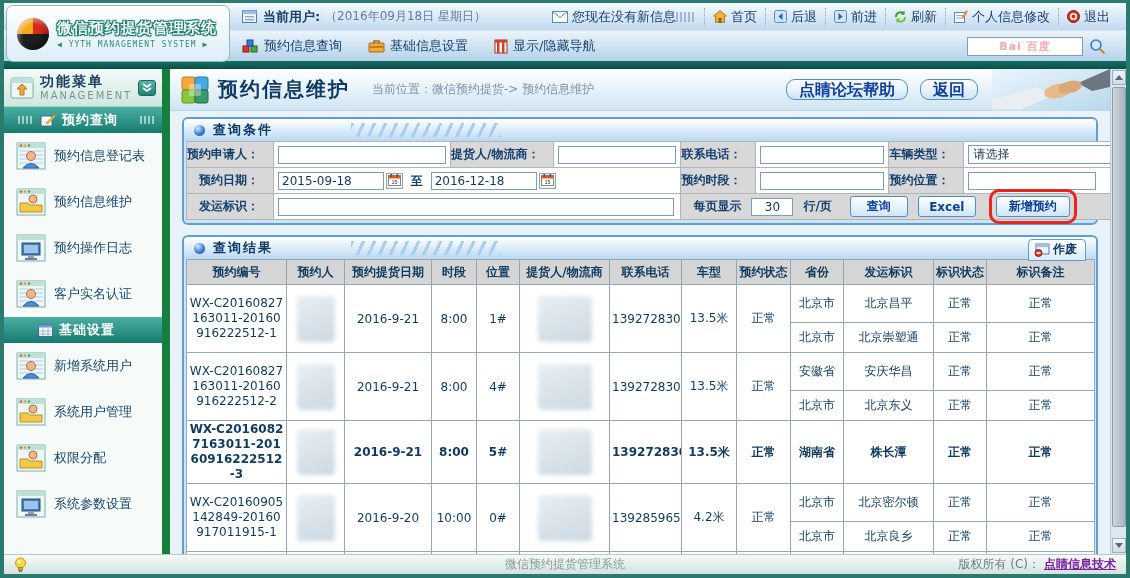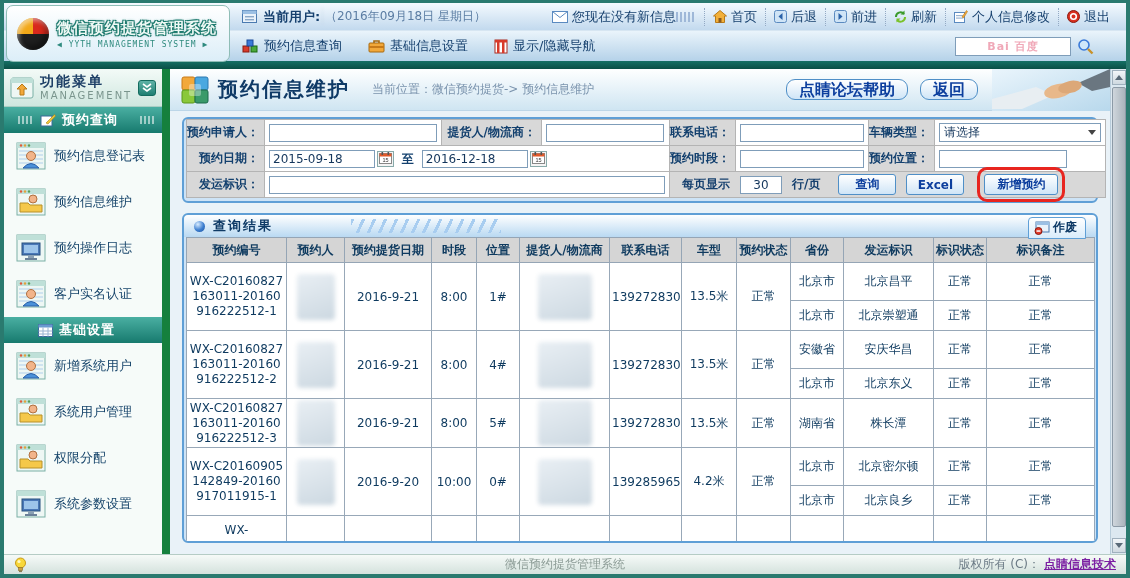--- a/index.html
+++ b/index.html
@@ -4,21 +4,21 @@
 <style>
   * { box-sizing: border-box; margin: 0; padding: 0; }
   html,body { width:1130px; height:578px; }
   body { font-family: "DejaVu Sans", "Liberation Sans", sans-serif; font-size:12px; color:#14365c; }
 
   .window { position:relative; width:1130px; height:578px; border:4px solid #2a7a6f; border-top-width:3px; background:#a3a3a3; overflow:hidden; }
 
   
   .hdr { position:relative; width:100%; }
   .bar1 { height:28px; background:linear-gradient(180deg,#f4fafe,#c2d9ee); display:flex; align-items:center; padding:0 8px 0 238px; border-bottom:1px solid #d7e6f2; }
-  .bar2 { height:30px; background:linear-gradient(180deg,#eaf4fb,#b5d2e9); display:flex; align-items:center; padding:0 32px 0 238px; }
+  .bar2 { height:30px; background:linear-gradient(180deg,#eaf4fb,#b5d2e9); display:flex; align-items:center; padding:0 20px 0 238px; }
   .hdr-divider { height:8px; background:linear-gradient(180deg,#157065,#0a4f46); }
 
   .logo-box { position:absolute; left:2px; top:2px; width:224px; height:57px; z-index:6; background:linear-gradient(180deg,#ffffff,#dceef8); border:1px solid #8fbdb6; border-radius:7px; display:flex; align-items:center; gap:8px; padding-left:10px; }
   .pie { width:32px; height:32px; border-radius:50%; background:conic-gradient(#d9291c 0 25%,#1f1f1f 25% 75%,#f2a818 75% 100%); box-shadow:inset -3px -4px 6px rgba(0,0,0,.45), inset 2px 3px 4px rgba(255,255,255,.5); flex:0 0 auto; }
   .logo-title { font-size:15px; font-weight:bold; color:#eef9f5; letter-spacing:1px;
     text-shadow:1px 1px 0 #1d7a6e,-1px -1px 0 #1d7a6e,1px -1px 0 #1d7a6e,-1px 1px 0 #1d7a6e,0 0 3px #1d7a6e; white-space:nowrap; }
   .logo-sub { font-family:"DejaVu Sans Mono", monospace; font-size:8px; color:#2e8a7e; letter-spacing:1px; margin-top:2px; white-space:nowrap; }
 
   .ic { display:inline-block; vertical-align:middle; flex:0 0 auto; }
   .navy { color:#16406e; }
@@ -63,21 +63,21 @@
 
   .panel { margin:0 12px; border:2px solid #5f9fd6; border-radius:6px; background:#cde3f6; }
   .panel-hd { height:22px; display:flex; align-items:center; gap:8px; padding:0 10px; background:linear-gradient(180deg,#ffffff,#b9d9f2); border-radius:4px 4px 0 0; position:relative; }
   .bullet { width:11px; height:11px; border-radius:50%; background:radial-gradient(circle at 35% 30%,#d8ecff,#3d7fd0 55%,#1b4f9c); }
   .panel-title { font-size:13px; font-weight:bold; color:#0e3a66; letter-spacing:2px; }
   .stripes { height:14px; width:150px; margin-left:70px; background:repeating-linear-gradient(115deg,#a8cdf0 0 3px,transparent 3px 10px); }
 
   .query-panel { margin-top:6px; }
   table.qform { width:908px; margin:0 2px 3px; border-collapse:collapse; background:#fff; }
   table.qform td { border:1px solid #b4b4b4; height:26px; font-size:12px; }
-  td.qlabel { background:#d8d8d8; font-weight:bold; color:#13406e; text-align:right; padding-right:5px; white-space:nowrap; }
+  td.qlabel { background:#d8d8d8; font-weight:bold; color:#13406e; text-align:right; padding-right:14px; white-space:nowrap; }
   td.qfield { background:#fff; padding:2px 4px; }
   td.qctrl { background:#d8d8d8; padding:2px 6px; }
   .inp { height:18px; border:1px solid #7f9db9; font-size:12px; padding:0 3px; background:#fff; font-family:inherit; color:#14365c; }
   .sel { width:162px; height:19px; border:1px solid #7f9db9; background:#fff; display:inline-flex; align-items:center; justify-content:space-between; padding:0 2px 0 4px; font-size:12px; cursor:pointer; vertical-align:middle; }
   .sel .caret { width:0; height:0; border-left:4px solid transparent; border-right:4px solid transparent; border-top:5px solid #444; margin-right:2px; }
   .cal-btn { width:17px; height:16px; border:1px solid #8aa; background:#f4f4f4; padding:0; cursor:pointer; vertical-align:middle; margin-left:2px; }
   .date-sep { font-weight:bold; color:#13406e; margin:0 4px; }
   .ctrl-row { display:flex; align-items:center; justify-content:flex-start; gap:10px; padding-left:6px; }
   .btn-sm { height:21px; min-width:58px; padding:0 8px; font-size:12px; font-weight:bold; color:#0d3f9e; background:linear-gradient(180deg,#ffffff,#cfe5f7); border:1px solid #4f8fc7; border-radius:3px; cursor:pointer; font-family:inherit; }
   .btn-add { outline:3px solid #e8251f; outline-offset:4px; min-width:74px; }
@@ -384,20 +384,25 @@
               </linearGradient>
             </defs>
           <path d="M118 0 L86 14 L100 22 L118 18 Z" fill="#6a7680"></path>
           <path d="M0 30 L44 18 L62 26 L30 40 L0 40 Z" fill="#e8eef2"></path>
           <ellipse cx="66" cy="22" rx="14" ry="7" fill="#e8b88a" transform="rotate(-12 66 22)"></ellipse>
           <ellipse cx="78" cy="18" rx="12" ry="6" fill="#dca878" transform="rotate(-12 78 18)"></ellipse>
         </svg>
       </div>
 
       <div class="panel query-panel">
+        <div class="panel-hd">
+          <span class="bullet"></span>
+          <span class="panel-title">查询条件</span>
+          <span class="stripes"></span>
+        </div>
         <table class="qform">
           <colgroup>
               <col style="width:86px">
               <col style="width:176px">
               <col style="width:100px">
               <col style="width:128px">
               <col style="width:74px">
               <col style="width:132px">
               <col style="width:76px">
               <col style="width:136px">
@@ -552,21 +557,21 @@
                 <td>安庆华昌</td>
                 <td>正常</td>
                 <td>正常</td>
               </tr>
               <tr style="height: 30px;">
                 <td>北京市</td>
                 <td>北京东义</td>
                 <td>正常</td>
                 <td>正常</td>
               </tr>
-              <tr style="height: 40px;">
+              <tr style="height: 40px; font-weight: bold;">
                 <td class="c-id">WX-C20160827163011-20160916222512-3</td>
                 <td>
                   <div class="redact r-booker"></div>
                 </td>
                 <td>2016-9-21</td>
                 <td>8:00</td>
                 <td>5#</td>
                 <td>
                   <div class="redact r-consignee"></div>
                 </td>

